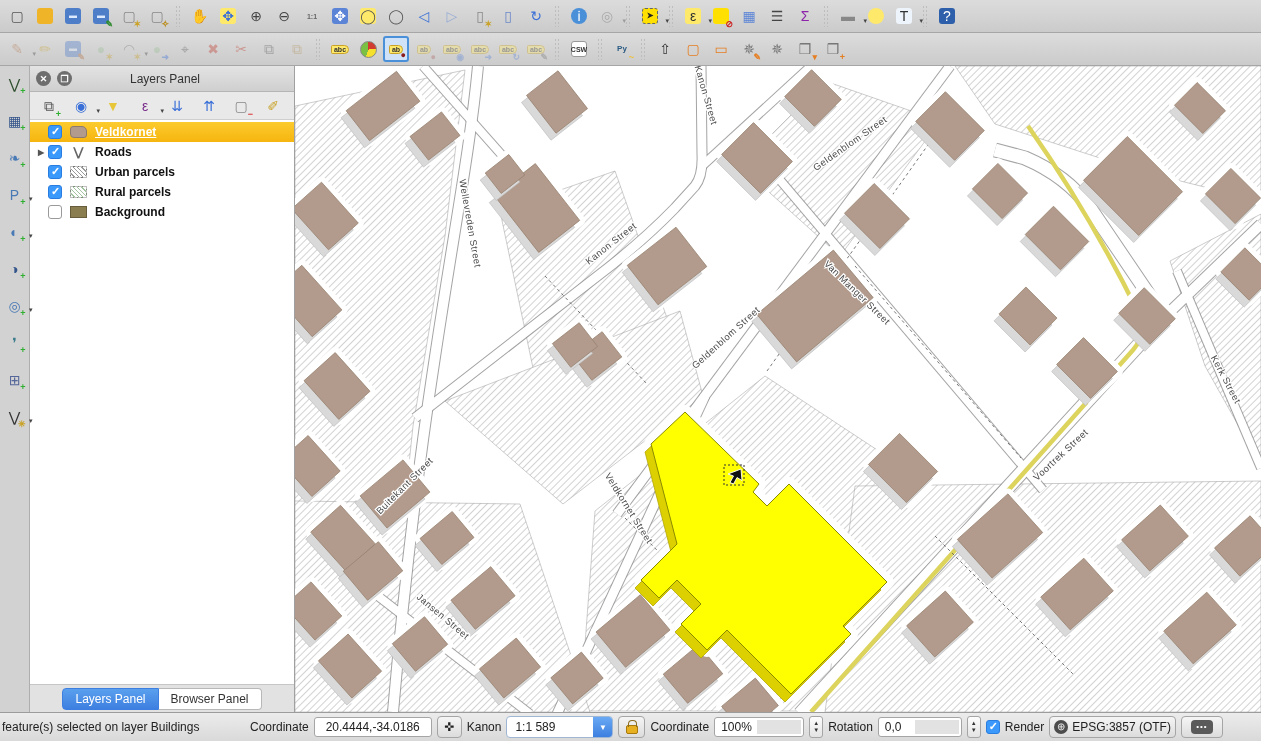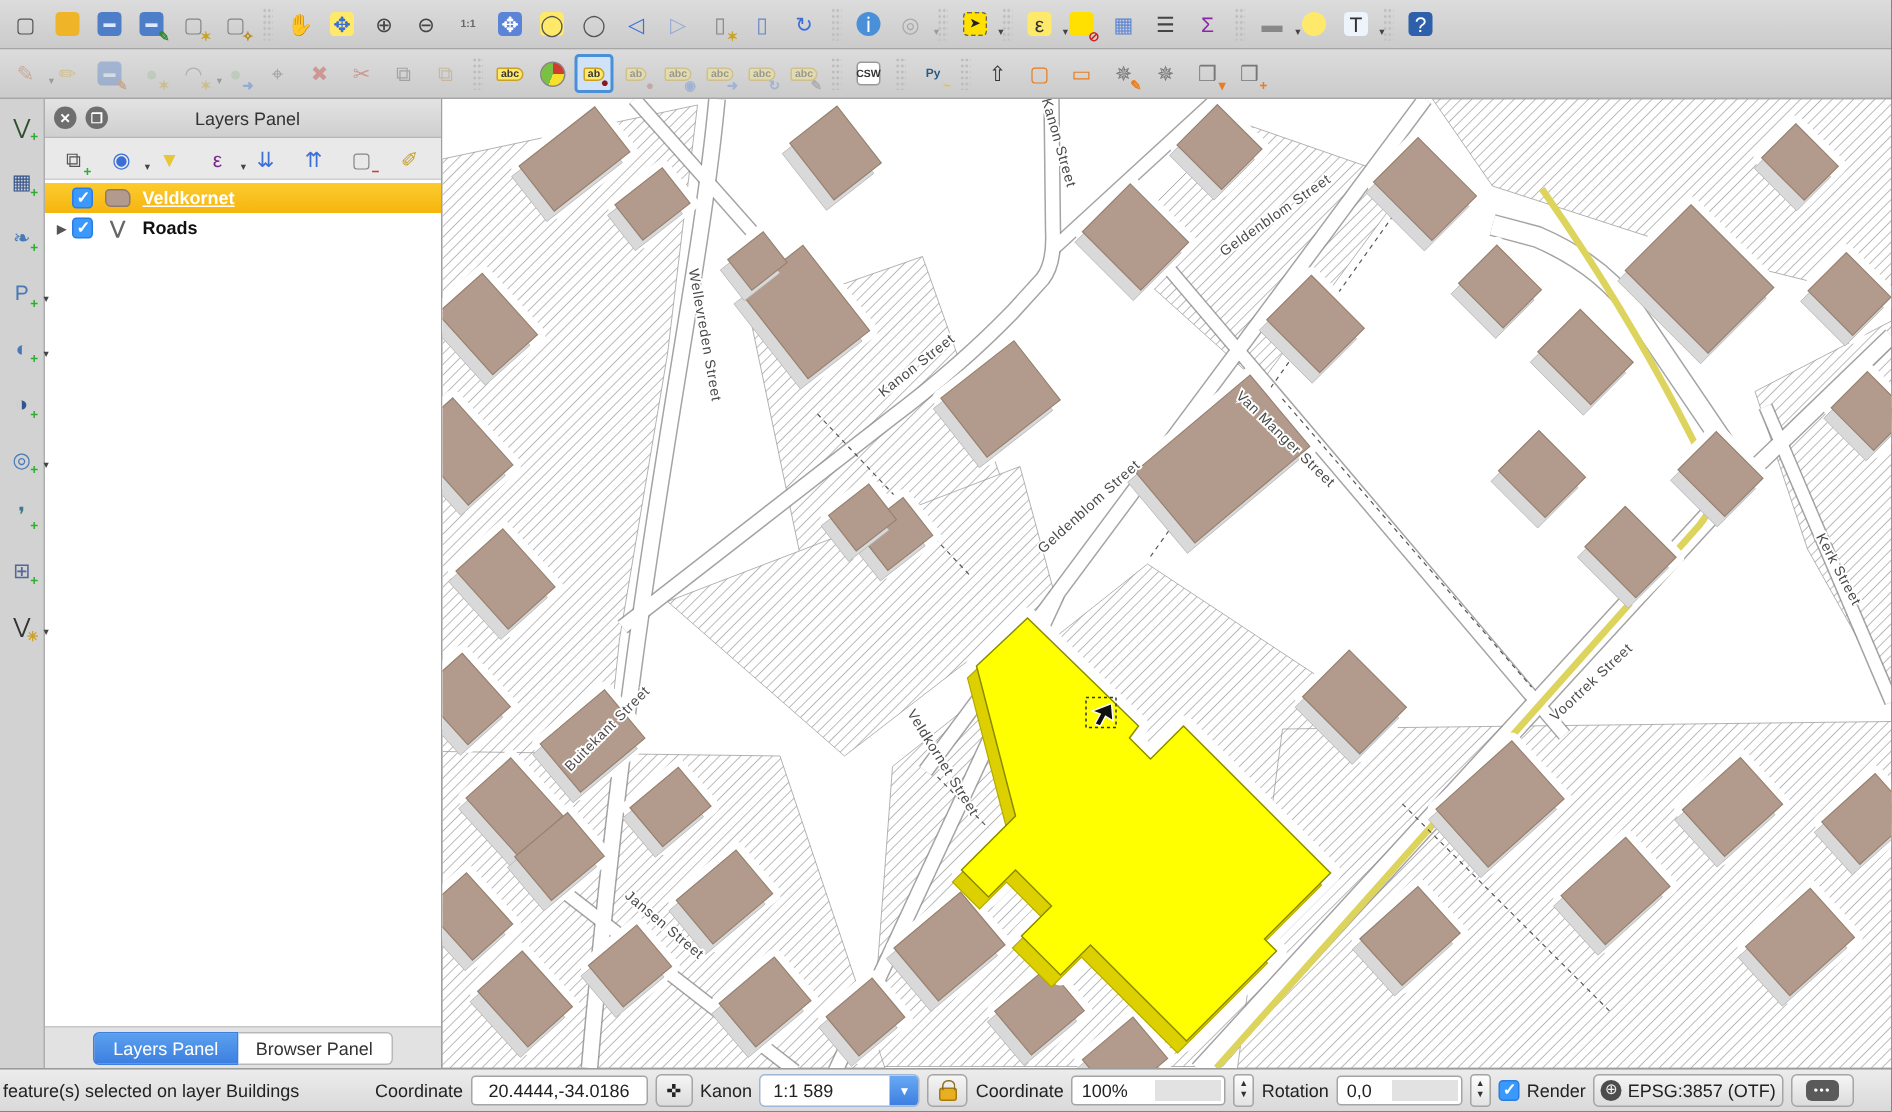--- a/index.html
+++ b/index.html
@@ -51,21 +51,21 @@
   .map{flex:1;position:relative;background:#fff;}
   .map svg{position:absolute;inset:0;}
   
   .statusbar{flex:0 0 29px;background:linear-gradient(#ececec,#d9d9d9);border-top:1px solid #9c9c9c;display:flex;align-items:center;font-size:12px;color:#222;padding:0 5px;gap:5px;white-space:nowrap;}
   .sb-msg{width:243px;overflow:hidden;margin-left:-3px;}
   .sb-box{border:1px solid #a5a5a5;background:#fff;height:20px;display:flex;align-items:center;padding:0 6px;border-radius:3px;}
   .sb-btn{border:1px solid #a5a5a5;background:linear-gradient(#f5f5f5,#dcdcdc);height:22px;display:flex;align-items:center;justify-content:center;border-radius:4px;padding:0 4px;}
   .combo{display:flex;align-items:stretch;height:22px;border:1px solid #9fb6d4;border-radius:4px;overflow:hidden;background:#fff;}
   .combo .val{padding:2px 8px;display:flex;align-items:center;width:86px;}
   .combo .arrow{width:19px;background:linear-gradient(#6aa9f4,#3d7fe0);color:#fff;display:flex;align-items:center;justify-content:center;font-size:8px;}
-  .spin{width:103px;position:relative;}
+  .spin{width:90px;position:relative;}
   .spin .fill{position:absolute;right:2px;top:2px;bottom:2px;width:44px;background:#e2e2e2;}
   .stepper{width:14px;height:22px;border:1px solid #a5a5a5;border-radius:3px;background:linear-gradient(#fdfdfd,#e3e3e3);display:flex;flex-direction:column;align-items:center;justify-content:center;font-size:6px;color:#333;line-height:1.2;}
   .lockbody{width:12px;height:9px;background:#e7b020;border:1px solid #a8790e;border-radius:2px;position:relative;margin-top:5px;}
   .lockbody:before{content:"";position:absolute;top:-6px;left:1.5px;width:7px;height:6px;border:1.5px solid #8a6d1f;border-bottom:none;border-radius:4px 4px 0 0;}
   .globe{width:14px;height:14px;border-radius:50%;background:#4c4c4c;color:#eee;font-size:10px;line-height:14px;text-align:center;margin-right:4px;}
   .bubble{width:22px;height:14px;background:#5a5a5a;border-radius:4px;color:#fff;font-size:8px;line-height:13px;text-align:center;letter-spacing:1px;}
 </style>
 </head>
 <body>
 
@@ -390,20 +390,38 @@
             <span class="arrow"></span>
             <span class="cb checked"></span>
             <span class="swatch polygon-tan"></span>
             <span class="lbl">Veldkornet</span>
           </div>
           <div class="layer-row">
             <span class="arrow">▶</span>
             <span class="cb checked"></span>
             <span class="swatch line">⋁</span>
             <span class="lbl">Roads</span>
+          </div>
+          <div class="layer-row">
+            <span class="arrow"></span>
+            <span class="cb checked"></span>
+            <span class="swatch hatch-gray"></span>
+            <span class="lbl">Urban parcels</span>
+          </div>
+          <div class="layer-row">
+            <span class="arrow"></span>
+            <span class="cb checked"></span>
+            <span class="swatch hatch-green"></span>
+            <span class="lbl">Rural parcels</span>
+          </div>
+          <div class="layer-row">
+            <span class="arrow"></span>
+            <span class="cb"></span>
+            <span class="swatch solid-olive"></span>
+            <span class="lbl">Background</span>
           </div>
         </div>
       <div class="panel-tabs" id="panel-tabs">
           <div class="ptab active">Layers Panel</div>
           <div class="ptab inactive">Browser Panel</div>
         </div>
     </div>
 
     <div class="map">
       <svg id="map-svg" viewBox="0 0 966 646" width="100%" height="100%" preserveAspectRatio="none">

